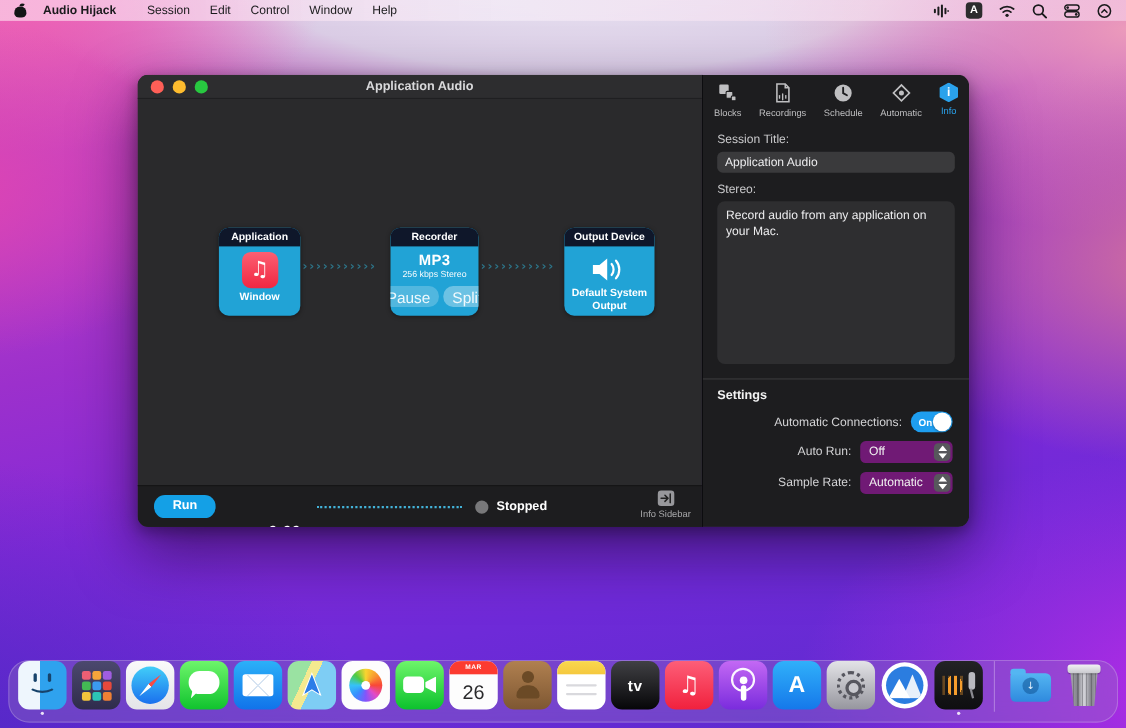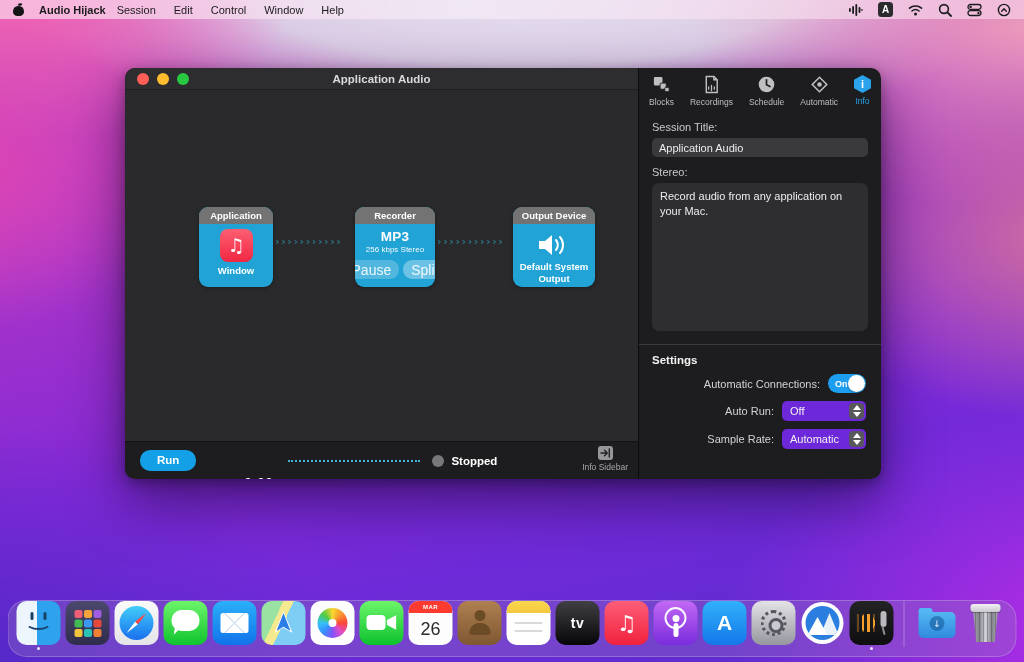--- a/index.html
+++ b/index.html
@@ -21,21 +21,21 @@
 
   
   .menubar{position:absolute;top:0;left:0;right:0;height:19px;display:flex;align-items:center;
     padding:0 13px;background:linear-gradient(90deg,rgba(252,213,234,.72),rgba(246,238,248,.66) 45%,rgba(247,210,232,.66));
     backdrop-filter:blur(12px);font-size:11px;color:#1b1b1d;z-index:40;}
   .apple{width:11px;height:13px;position:relative;margin-right:15px;}
   .apple::before{content:"";position:absolute;left:0;bottom:0;width:11px;height:10px;background:#141416;
     border-radius:5px 5px 4.5px 4.5px / 5.5px 5.5px 4px 4px;}
   .apple::after{content:"";position:absolute;left:5px;top:0;width:4px;height:3px;background:#141416;
     border-radius:80% 0 80% 0;transform:rotate(18deg);}
-  .menu-app{font-weight:bold;margin-right:11px;}
+  .menu-app{font-weight:bold;margin-right:28px;}
   .menu-item{margin-right:18px;}
   .status-icons{margin-left:auto;display:flex;align-items:center;gap:15px;}
   .status-icons svg{display:block;}
   .input-src{width:15px;height:15px;background:#2c2c2e;border-radius:3.5px;color:#fff;font-size:10px;
     font-weight:bold;display:flex;align-items:center;justify-content:center;}
 
   
   .window{position:absolute;left:125px;top:68px;width:756px;height:411px;border-radius:10px;overflow:hidden;
     display:flex;box-shadow:0 22px 55px rgba(20,5,40,.55), 0 4px 14px rgba(0,0,0,.35);z-index:10;}
   .win-left{width:513px;display:flex;flex-direction:column;background:#2a2a2c;}
@@ -45,21 +45,21 @@
   .light{width:12px;height:12px;border-radius:50%;}
   .light.red{background:#ff5f57;} .light.yellow{background:#febc2e;} .light.green{background:#28c840;}
   .win-title{position:absolute;left:0;right:0;text-align:center;color:#d9d9db;font-size:11.5px;font-weight:bold;}
   .canvas{flex:1;position:relative;background:#2a2a2c;}
   .transport{height:38px;background:#1d1d1f;border-top:1px solid #141416;display:flex;align-items:center;
     padding:0 15px;position:relative;}
 
   
   .block{position:absolute;top:117px;border-radius:9px;background:#21a3d6;overflow:hidden;text-align:center;
     color:#fff;height:80px;box-shadow:0 1px 4px rgba(0,0,0,.35);}
-  .block-header{background:#737373;font-size:9.5px;font-weight:bold;padding:3px 2px;color:#fff;}
+  .block-header{background:#0f172a;font-size:9.5px;font-weight:bold;padding:3px 2px;color:#fff;}
   .blk-app{left:74px;width:74px;}
   .blk-rec{left:230px;width:80px;}
   .blk-out{left:388px;width:82px;}
   .music-icon{width:33px;height:33px;margin:5px auto 3px;border-radius:8px;
     background:linear-gradient(180deg,#fc5f72,#f12742);display:flex;align-items:center;justify-content:center;}
   .music-icon span{font-family:"DejaVu Sans",sans-serif;font-size:19px;color:#fff;line-height:1;}
   .blk-label{font-size:9.5px;font-weight:bold;line-height:1.25;padding:0 4px;}
   .rec-title{font-size:13.5px;font-weight:bold;margin-top:5px;letter-spacing:.3px;}
   .rec-sub{font-size:8px;margin-top:1px;opacity:.95;}
   .rec-pills{display:flex;justify-content:center;gap:4px;margin-top:6px;}
@@ -97,21 +97,21 @@
   .side-textarea{margin:0 13px;background:#2e2e30;border-radius:7px;height:148px;padding:6px 8px;
     color:#ececee;font-size:11px;line-height:1.35;}
   .divider{height:1px;background:#3a3a3c;margin:13px 0 0;}
   .settings-header{color:#f2f2f2;font-weight:bold;font-size:11.5px;margin:9px 13px 0;}
   .srow{display:flex;align-items:center;justify-content:flex-end;margin:8px 15px 0;gap:8px;}
   .srow .rlabel{color:#d2d2d4;font-size:11px;}
   .toggle{width:38px;height:19px;border-radius:10px;background:#1e9ef0;position:relative;color:#fff;font-size:9px;
     font-weight:bold;display:flex;align-items:center;padding-left:7px;}
   .knob{position:absolute;right:1px;top:1px;width:17px;height:17px;border-radius:50%;background:#fff;
     box-shadow:0 1px 2px rgba(0,0,0,.3);}
-  .select{width:84px;height:20px;background:#6d28d9;border-radius:5px;display:flex;align-items:center;
+  .select{width:84px;height:20px;background:#701a75;border-radius:5px;display:flex;align-items:center;
     justify-content:space-between;padding:0 2px 0 8px;color:#f0f0f0;font-size:11px;}
   .stepper{width:15px;height:16px;background:#57575c;border-radius:4px;display:flex;flex-direction:column;
     align-items:center;justify-content:center;gap:1.5px;}
 
   
   .dock{position:absolute;left:50%;transform:translateX(-50%);bottom:5px;height:57px;display:flex;
     gap:5px;padding:0 8px;background:rgba(150,120,190,.32);border:1px solid rgba(255,255,255,.22);
     border-radius:19px;backdrop-filter:blur(18px);z-index:40;}
   .dicon{width:44px;height:44px;position:relative;flex:none;}
   .tile{width:44px;height:44px;border-radius:10px;position:relative;overflow:hidden;}

